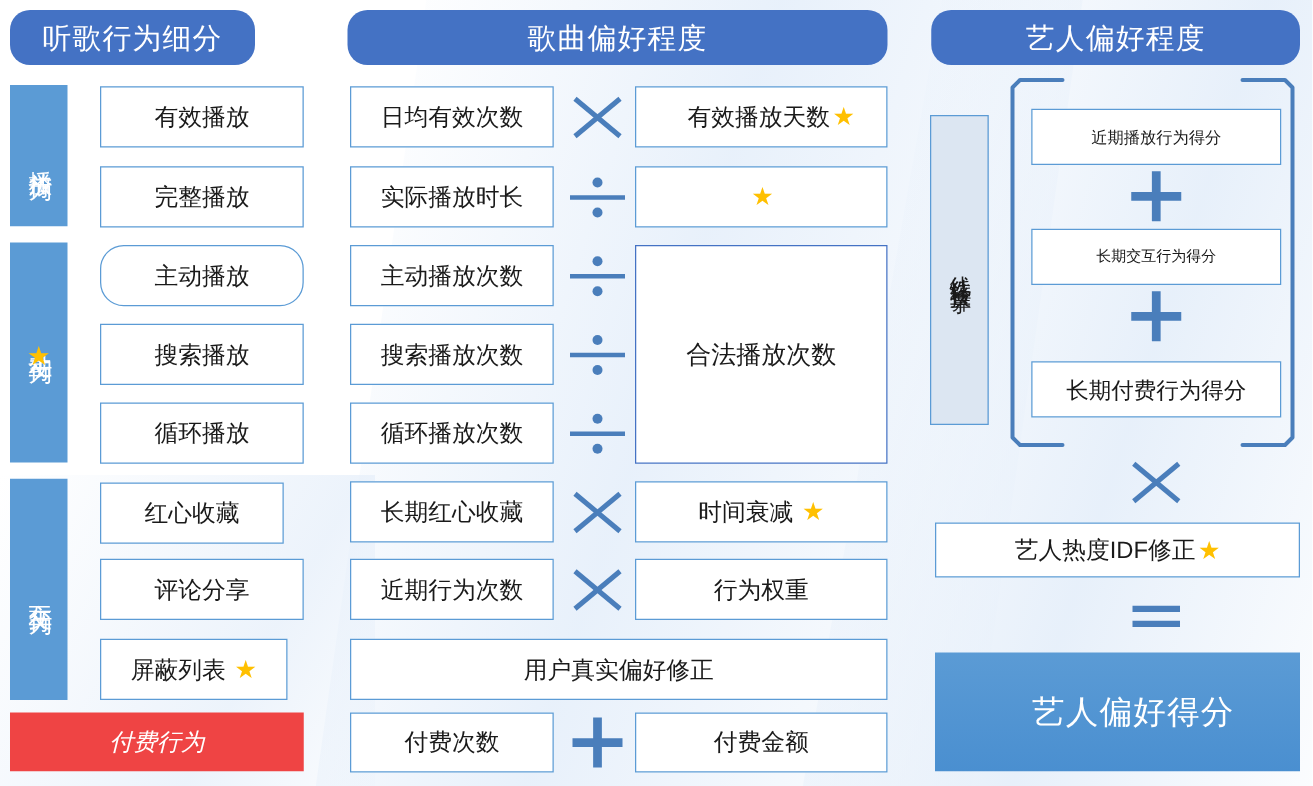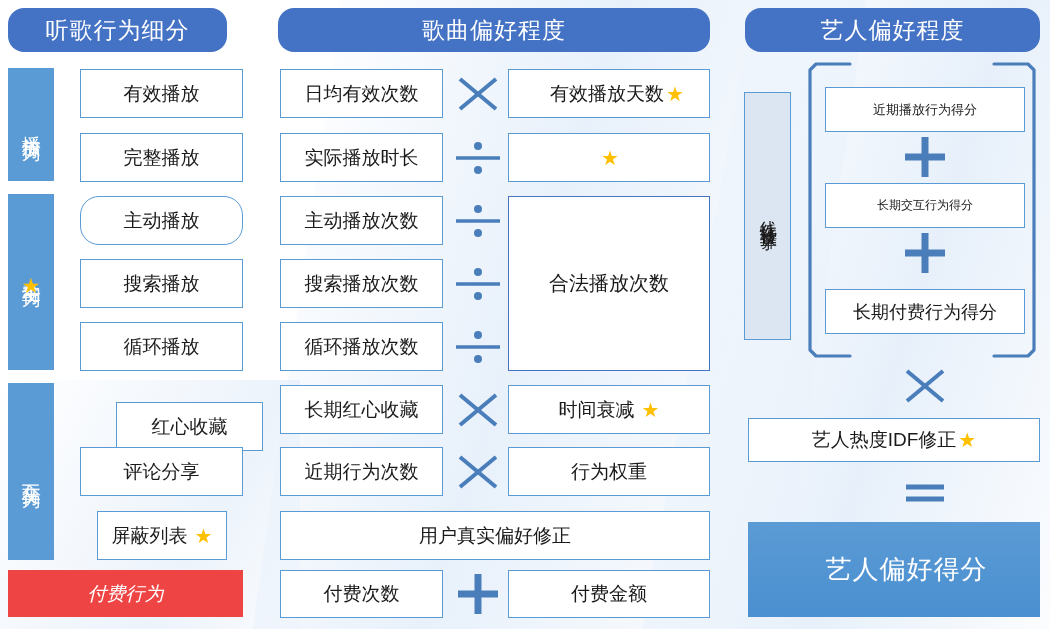--- a/index.html
+++ b/index.html
@@ -138,21 +138,21 @@
 </style>
 </head>
 <body>
 
 <div id="canvas">
 
   <div id="bg-shade-a"></div>
   <div id="bg-shade-b"></div>
   <div id="bg-shade-c"></div>
 
-  <div class="title-bar" style="left:8px; top:8px; width:219px; height:44px;">听歌行为细分</div>
+  <div class="title-bar" style="left:8px; top:8px; width:196px; height:44px;">听歌行为细分</div>
 
   <div class="vlabel" style="left:8px; top:68px; width:46px; height:113px;">
     <span class="ch" style="writing-mode:vertical-rl; text-orientation:upright; letter-spacing:2px;">播放行为</span>
   </div>
 
   <div class="vlabel" style="left:8px; top:194px; width:46px; height:176px;">
     <span class="ch" style="writing-mode:vertical-rl; text-orientation:upright; letter-spacing:2px;">主动行为</span>
     <span class="star">★</span>
   </div>
 
@@ -168,27 +168,27 @@
   </div>
   <div class="wbox" style="left:80px; top:196px; width:163px; height:49px;border-radius:19px;">
     <span>主动播放</span>
   </div>
   <div class="wbox" style="left:80px; top:259px; width:163px; height:49px;">
     <span>搜索播放</span>
   </div>
   <div class="wbox" style="left:80px; top:322px; width:163px; height:49px;">
     <span>循环播放</span>
   </div>
-  <div class="wbox" style="left:80px; top:402px; width:147px; height:49px;margin-left:36px;">
+  <div class="wbox" style="left:80px; top:386px; width:147px; height:49px;">
     <span>红心收藏</span>
   </div>
   <div class="wbox" style="left:80px; top:447px; width:163px; height:49px;">
     <span>评论分享</span>
   </div>
-  <div class="wbox" style="left:97px; top:511px; width:130px; height:49px;">
+  <div class="wbox" style="left:80px; top:511px; width:150px; height:49px;">
     <span>屏蔽列表</span>
     <span class="star sp">★</span>
   </div>
 
   <div class="bluebar" style="left:8px; top:570px; width:235px; height:47px;">付费行为</div>
 
   <div class="title-bar" style="left:278px; top:8px; width:432px; height:44px;">歌曲偏好程度</div>
 
   <div class="wbox" style="left:280px; top:69px; width:163px; height:49px;">
     <span>日均有效次数</span>

